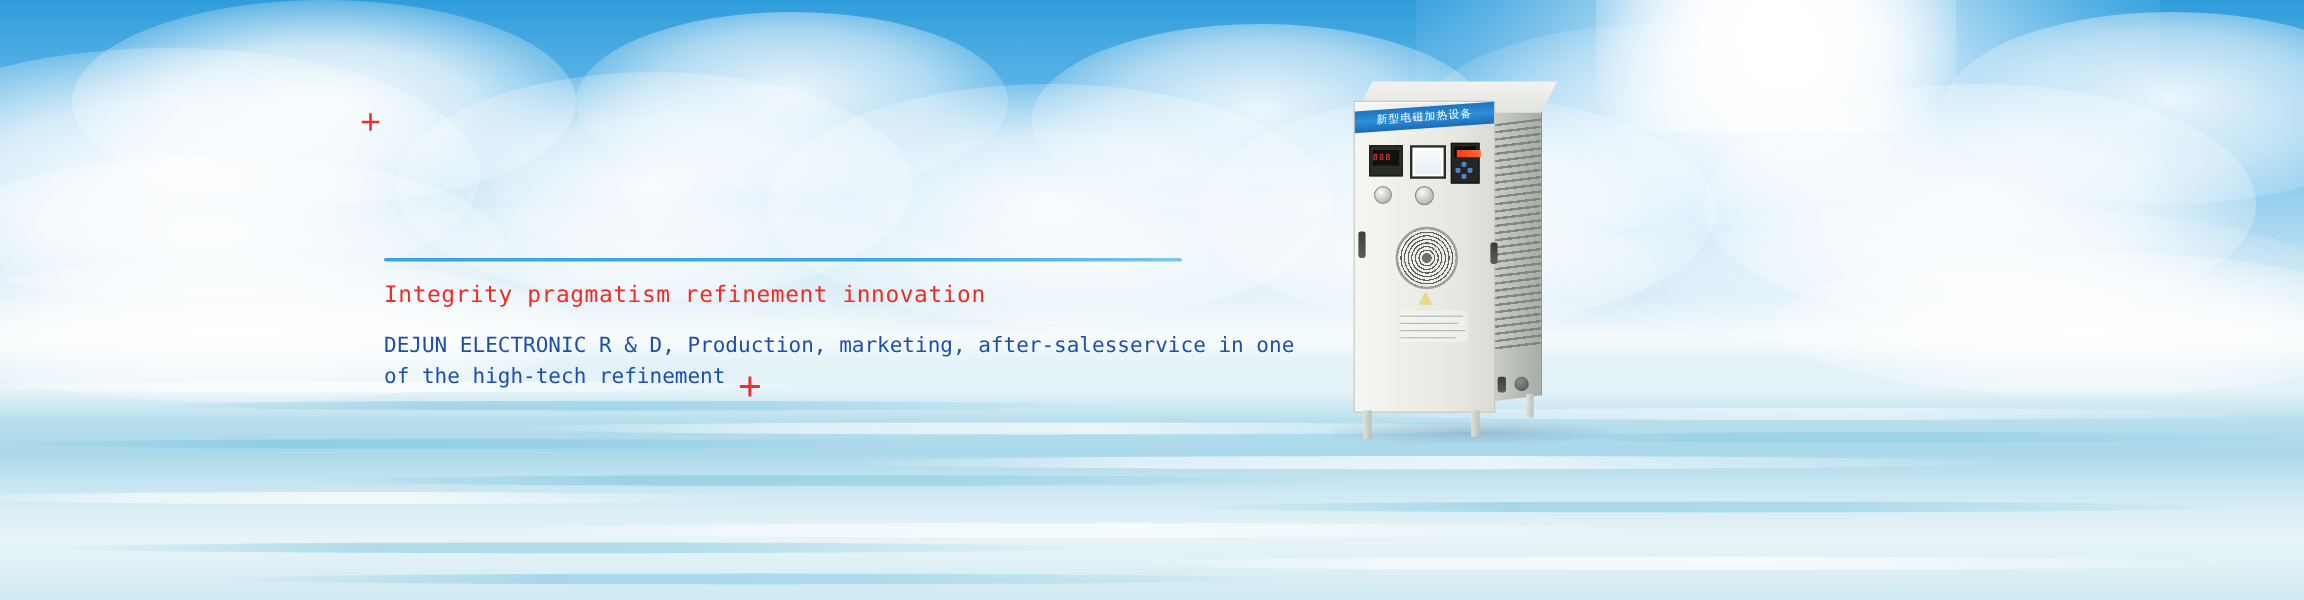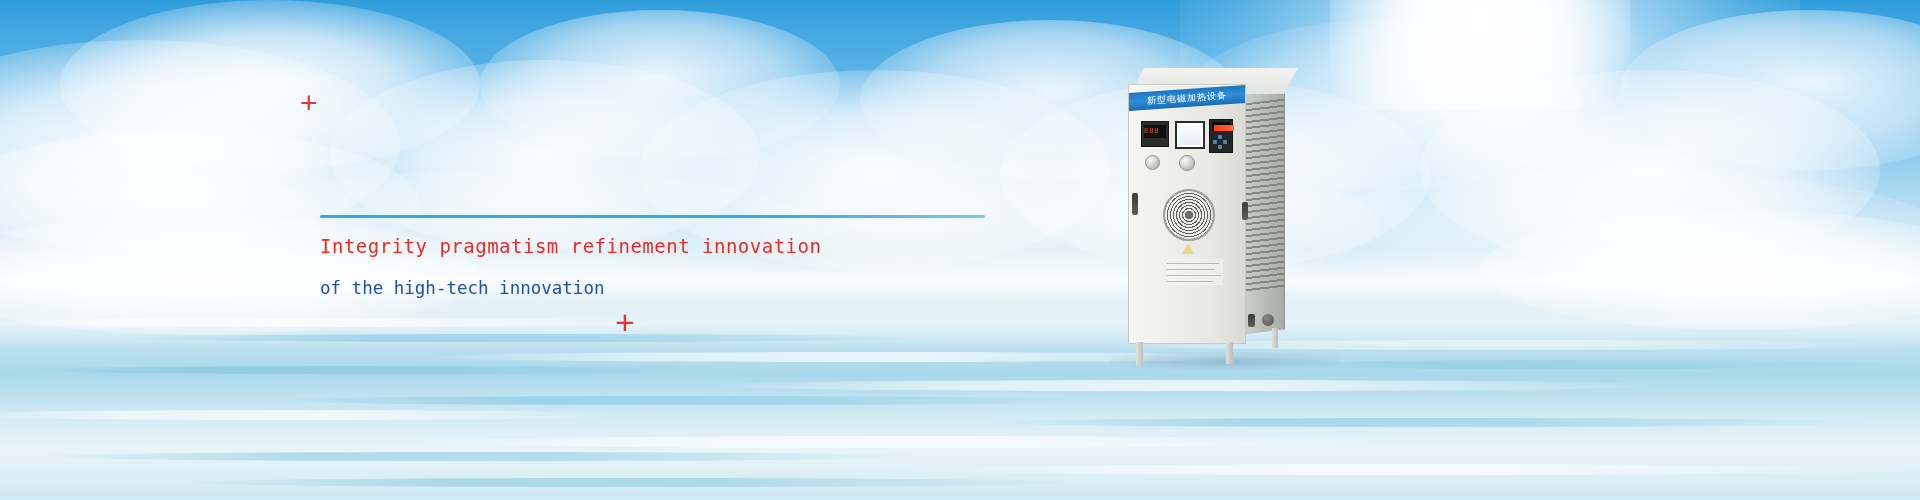--- a/index.html
+++ b/index.html
@@ -288,21 +288,22 @@
   <div class="plus" id="plus-top">+</div>
   <div class="plus" id="plus-bottom">+</div>
 
 
   <div class="subline-en">Integrity  pragmatism  refinement  innovation</div>
 
   <div class="divider"></div>
 
 
   <div class="desc-en">
-    <div>of the high-tech innovation</div>
+    <div>DEJUN ELECTRONIC R &amp; D, Production, marketing, after-salesservice in one</div>
+    <div>of the high-tech refinement</div>
   </div>
 
   <div class="m-shadow"></div>
 
   <div id="machine">
 
     <div class="m-side">
       <div class="m-side-vents"></div>
     </div>
 

